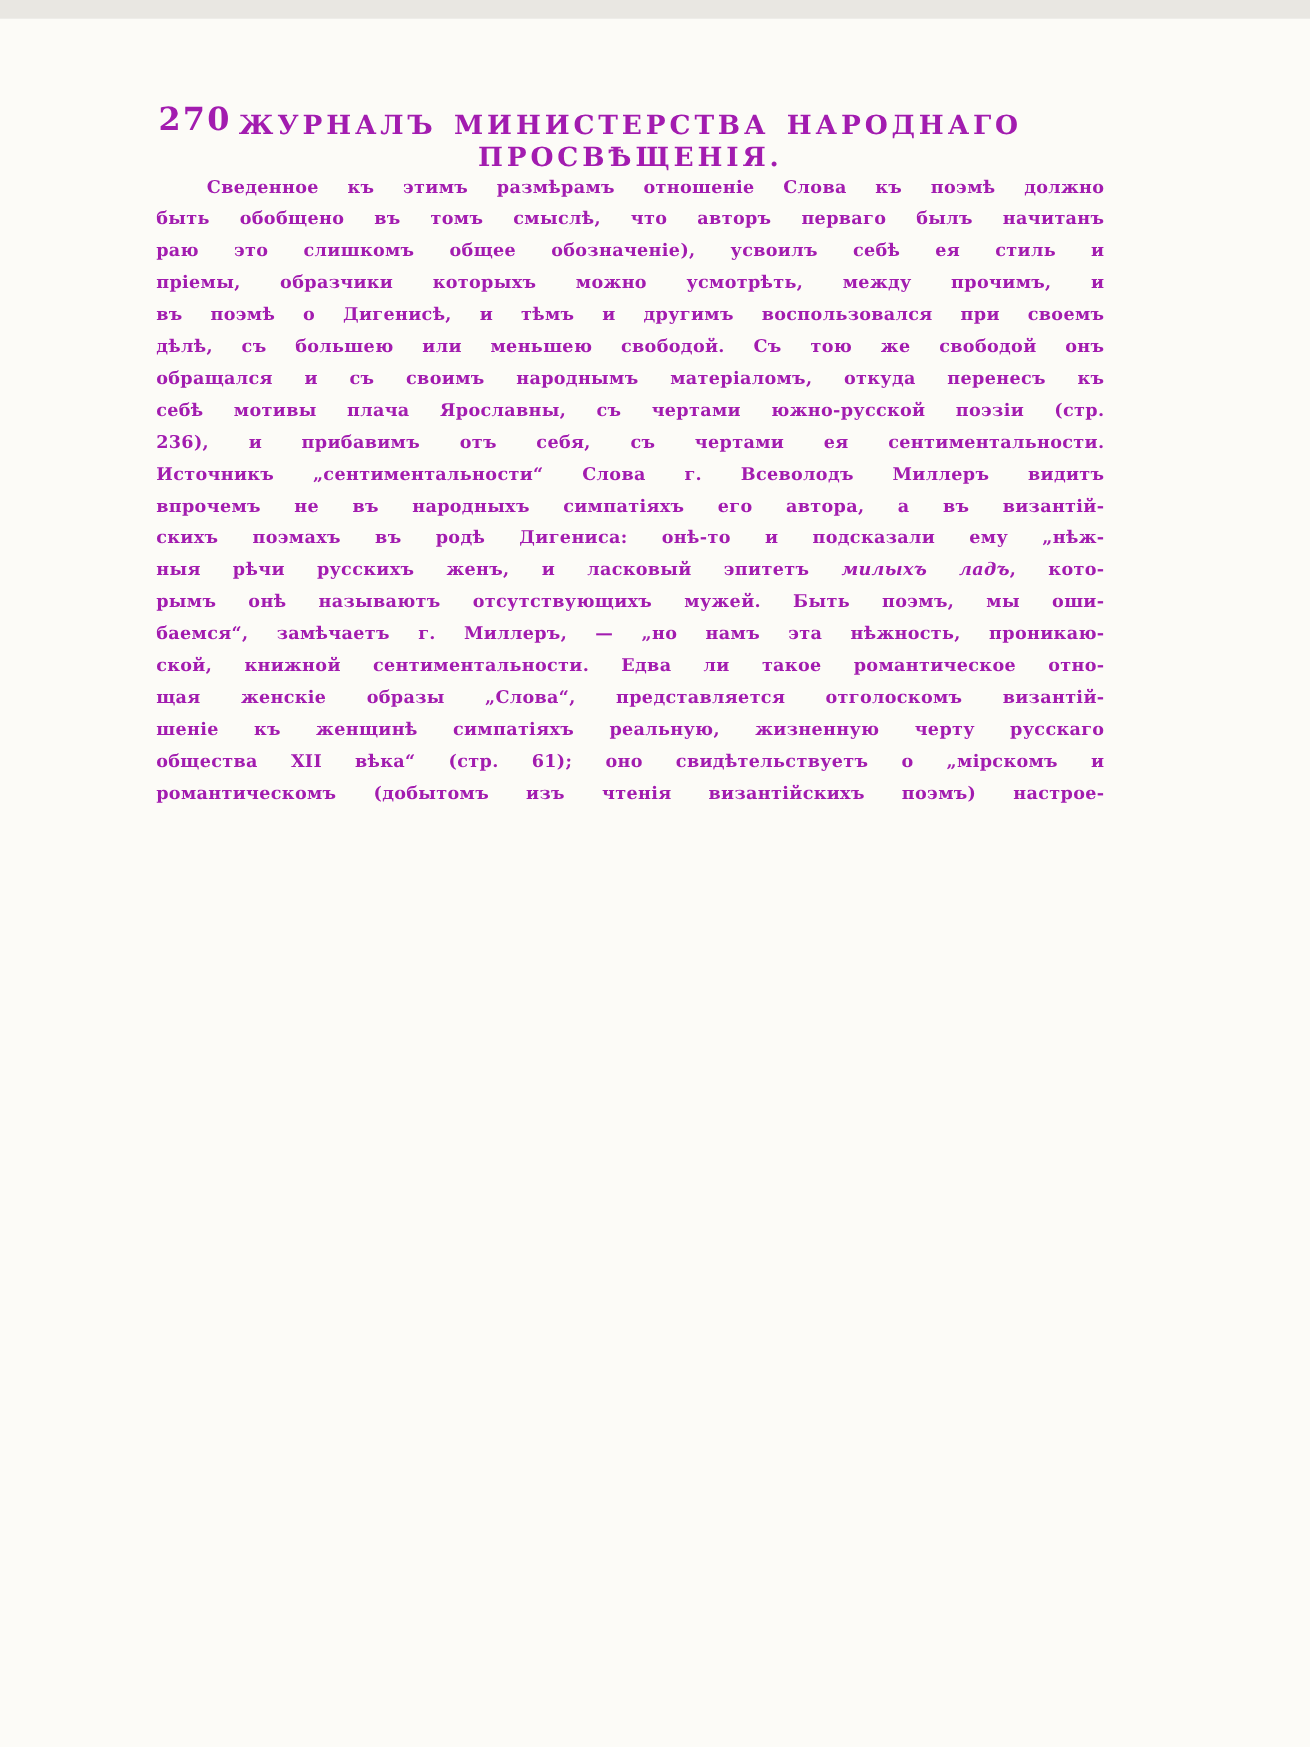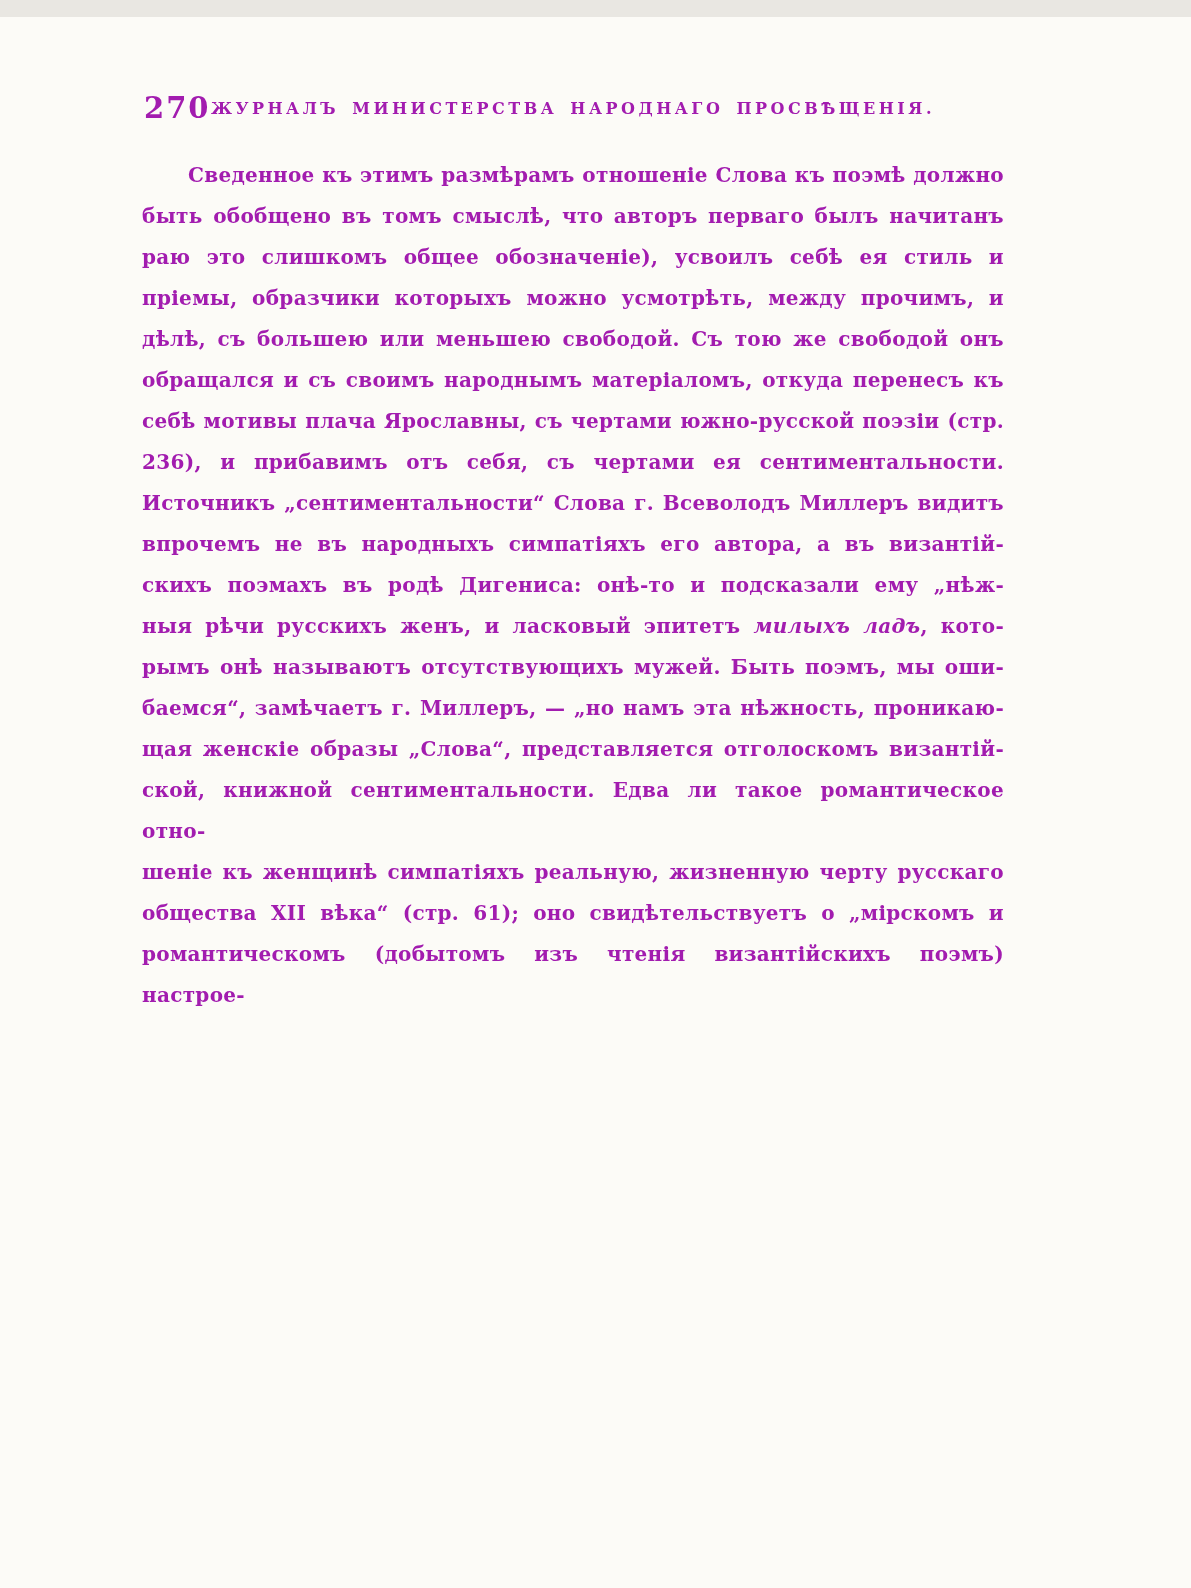--- a/index.html
+++ b/index.html
@@ -26,37 +26,37 @@
     position: absolute;
     left: 2px;
     top: -2px;
     font-size: 29px;
     font-weight: bold;
     letter-spacing: 2px;
   }
   .journal-title {
     display: block;
     text-align: center;
-    font-size: 16px;
+    font-size: 24px;
     font-weight: bold;
     letter-spacing: 3.5px;
     padding-top: 6px;
     word-spacing: 4px;
   }
   .text-block {
     position: absolute;
     top: 138px;
     left: 142px;
     width: 862px;
   }
   .paragraph { margin: 0; }
   .line {
-    font-size: 20px;
+    font-size: 16px;
     font-weight: bold;
-    line-height: 41px;
+    line-height: 29px;
     letter-spacing: 0.3px;
     text-align: justify;
     text-align-last: justify;
     overflow: hidden;
   }
   .line.indent { text-indent: 46px; }
   .line i { font-weight: bold; }
 </style>
 </head>
 <body>
@@ -65,30 +65,31 @@
   <div class="page-header">
     <span class="page-number">270</span>
     <span class="journal-title">ЖУРНАЛЪ МИНИСТЕРСТВА НАРОДНАГО ПРОСВѢЩЕНІЯ.</span>
   </div>
   <div class="text-block">
       <div class="paragraph">
         <div class="line indent"><span>Сведенное къ этимъ размѣрамъ отношеніе Слова къ поэмѣ должно</span></div>
         <div class="line"><span>быть обобщено въ томъ смыслѣ, что авторъ перваго былъ начитанъ</span></div>
         <div class="line"><span>раю это слишкомъ общее обозначеніе), усвоилъ себѣ ея стиль и</span></div>
         <div class="line"><span>пріемы, образчики которыхъ можно усмотрѣть, между прочимъ, и</span></div>
+        <div class="line"><span>въ поэмѣ о Дигенисѣ, и тѣмъ и другимъ воспользовался при своемъ</span></div>
         <div class="line"><span>дѣлѣ, съ большею или меньшею свободой. Съ тою же свободой онъ</span></div>
         <div class="line"><span>обращался и съ своимъ народнымъ матеріаломъ, откуда перенесъ къ</span></div>
         <div class="line"><span>себѣ мотивы плача Ярославны, съ чертами южно-русской поэзіи (стр.</span></div>
         <div class="line"><span>236), и прибавимъ отъ себя, съ чертами ея сентиментальности.</span></div>
         <div class="line"><span>Источникъ „сентиментальности“ Слова г. Всеволодъ Миллеръ видитъ</span></div>
         <div class="line"><span>впрочемъ не въ народныхъ симпатіяхъ его автора, а въ византій-</span></div>
         <div class="line"><span>скихъ поэмахъ въ родѣ Дигениса: онѣ-то и подсказали ему „нѣж-</span></div>
         <div class="line"><span>ныя рѣчи русскихъ женъ, и ласковый эпитетъ </span><i>милыхъ ладъ</i><span>, кото-</span></div>
         <div class="line"><span>рымъ онѣ называютъ отсутствующихъ мужей. Быть поэмъ, мы оши-</span></div>
         <div class="line"><span>баемся“, замѣчаетъ г. Миллеръ, — „но намъ эта нѣжность, проникаю-</span></div>
+        <div class="line"><span>ской, книжной сентиментальности. Едва ли такое романтическое отно-</span></div>
         <div class="line"><span>щая женскіе образы „Слова“, представляется отголоскомъ византій-</span></div>
-        <div class="line"><span>ской, книжной сентиментальности. Едва ли такое романтическое отно-</span></div>
         <div class="line"><span>шеніе къ женщинѣ симпатіяхъ реальную, жизненную черту русскаго</span></div>
         <div class="line"><span>общества XII вѣка“ (стр. 61); оно свидѣтельствуетъ о „мірскомъ и</span></div>
         <div class="line"><span>романтическомъ (добытомъ изъ чтенія византійскихъ поэмъ) настрое-</span></div>
       </div>
     </div>
 </div>
 
 </body></html>

